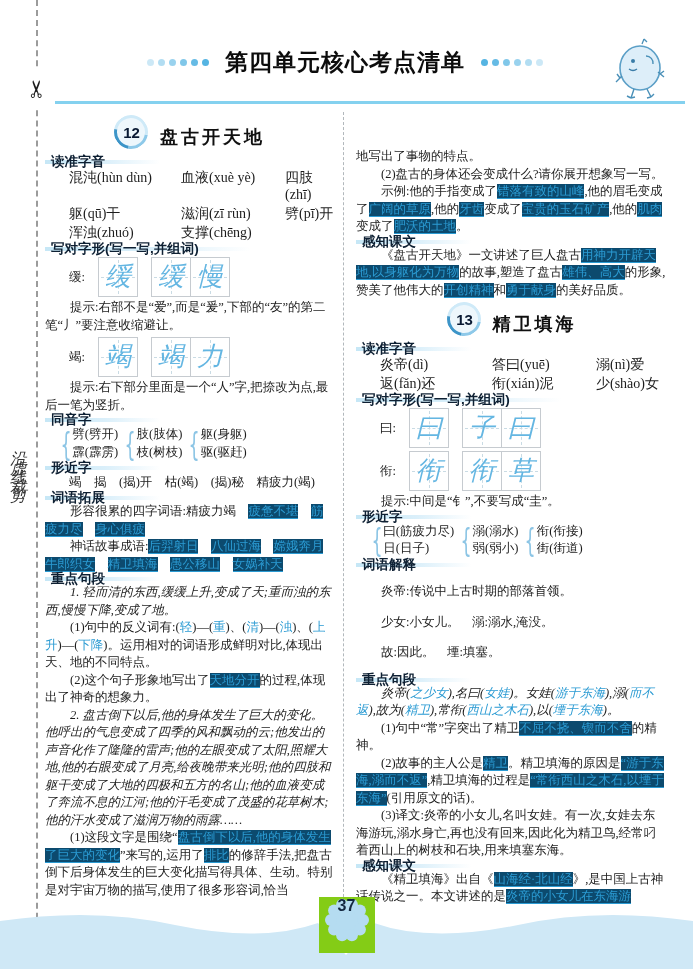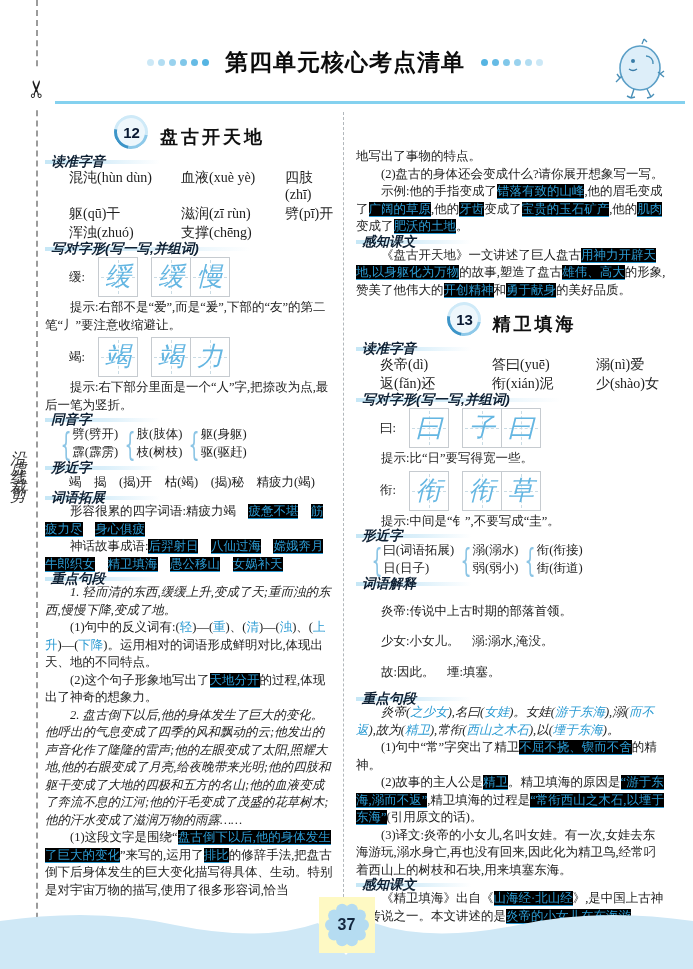--- a/index.html
+++ b/index.html
@@ -37,26 +37,26 @@
   .lnum{width:28px;height:28px;border-radius:50%;background:#eef7fc;flex:0 0 auto;
     border:3px solid #cfeaf8;border-left-color:#3d95c8;border-bottom-color:#8ec9e9;
     transform:rotate(-35deg);display:flex;align-items:center;justify-content:center;}
   .lnum b{transform:rotate(35deg);font-family:"Liberation Sans",sans-serif;font-size:15px;color:#0a1a33;}
   .ltitle{font-family:"Liberation Sans",sans-serif;font-weight:bold;font-size:18px;
     letter-spacing:3px;color:#101010;margin-top:10px;}
   
   .secbar{font-family:"Liberation Sans",sans-serif;font-weight:bold;font-size:13.5px;color:#0e2033;
     background:linear-gradient(90deg,#c6e7f6 0%,#daeffa 50%,rgba(255,255,255,0) 96%);
     padding:2px 60px 2px 6px;margin:4px 0 3px;display:inline-block;min-width:120px;box-sizing:border-box;}
-  .secwrap{line-height:0;font-style:italic;}
+  .secwrap{line-height:0;}
   
   .para{font-size:12.5px;line-height:17.5px;text-indent:2em;margin:0;}
   .para.noind{text-indent:0;margin-top:36px;}
   .kai{font-style:italic;}
-  .sg-h{color:#2b9bd3;border-bottom:1px solid #2b9bd3;background:#000000;}
+  .sg-h{color:#2b9bd3;border-bottom:1px solid #2b9bd3;background:#0c4a6e;}
   .sg-b{color:#2b9bd3;}
   .sg-kb{color:#2b9bd3;}
   .pyrows{display:grid;grid-template-columns:112px 104px 1fr;row-gap:2px;
     padding-left:24px;font-size:14px;line-height:17px;margin:2px 0;}
   
   .gridrow{display:flex;align-items:center;gap:13px;padding-left:24px;margin:3px 0 2px;}
   .glabel{font-size:12.5px;}
   .gbox{display:flex;}
   .gcell{width:40px;height:40px;border:1px solid #c6cbd0;position:relative;display:flex;
     align-items:center;justify-content:center;background:#fff;box-sizing:border-box;}
@@ -68,21 +68,21 @@
   .braces{display:flex;gap:9px;padding-left:18px;margin:1px 0;font-size:12.5px;}
   .brgroup{display:flex;align-items:center;}
   .brace{font-family:"DejaVu Sans",sans-serif;font-weight:normal;font-size:32px;color:#8cc5e5;
     transform:scaleX(.55);margin:0 -4px 0 -7px;line-height:1;}
   .brcol{display:flex;flex-direction:column;line-height:17.5px;}
   .xline{font-size:12.5px;padding-left:24px;margin:1px 0;}
   .jline{font-size:12.5px;line-height:18px;text-indent:2em;}
   
   .wave{position:absolute;left:0;bottom:0;width:693px;height:70px;z-index:1;}
   .pgcard{position:absolute;left:50%;transform:translateX(-50%);bottom:16px;width:56px;height:56px;
-    background:#fef9c3;z-index:2;display:flex;align-items:center;justify-content:center;}
+    background:#84cc16;z-index:2;display:flex;justify-content:center;}
   .pgnum{position:absolute;font-family:"Liberation Sans",sans-serif;font-weight:bold;
     font-size:16px;color:#13273f;z-index:3;}
 </style>
 </head>
 <body>
 
 <div class="cutline"></div>
 <div class="scissors">
     <i>✂</i>
   </div>
@@ -254,21 +254,20 @@
         </span>
       <span class="gbox">
           <span class="gcell">
             <i>子</i>
           </span>
           <span class="gcell">
             <i>曰</i>
           </span>
         </span>
     </div>
-    <p class="tip para">提示:比“日”要写得宽一些。</p>
     <div class="gridrow">
       <span class="glabel">衔:</span>
       <span class="gbox">
           <span class="gcell">
             <i>衔</i>
           </span>
         </span>
       <span class="gbox">
           <span class="gcell">
             <i>衔</i>
@@ -278,21 +277,21 @@
           </span>
         </span>
     </div>
     <p class="tip para">提示:中间是“钅”,不要写成“圭”。</p>
 
     <div class="secwrap"><div class="secbar">形近字</div></div>
     <div class="braces">
         <span class="brgroup">
           <b class="brace">{</b>
           <span class="brcol">
-            <span>曰(词语拓展)</span>
+            <span>曰(筋疲力尽)</span>
             <span>日(日子)</span>
           </span>
         </span>
         <span class="brgroup">
           <b class="brace">{</b>
           <span class="brcol">
             <span>溺(溺水)</span>
             <span>弱(弱小)</span>
           </span>
         </span>

